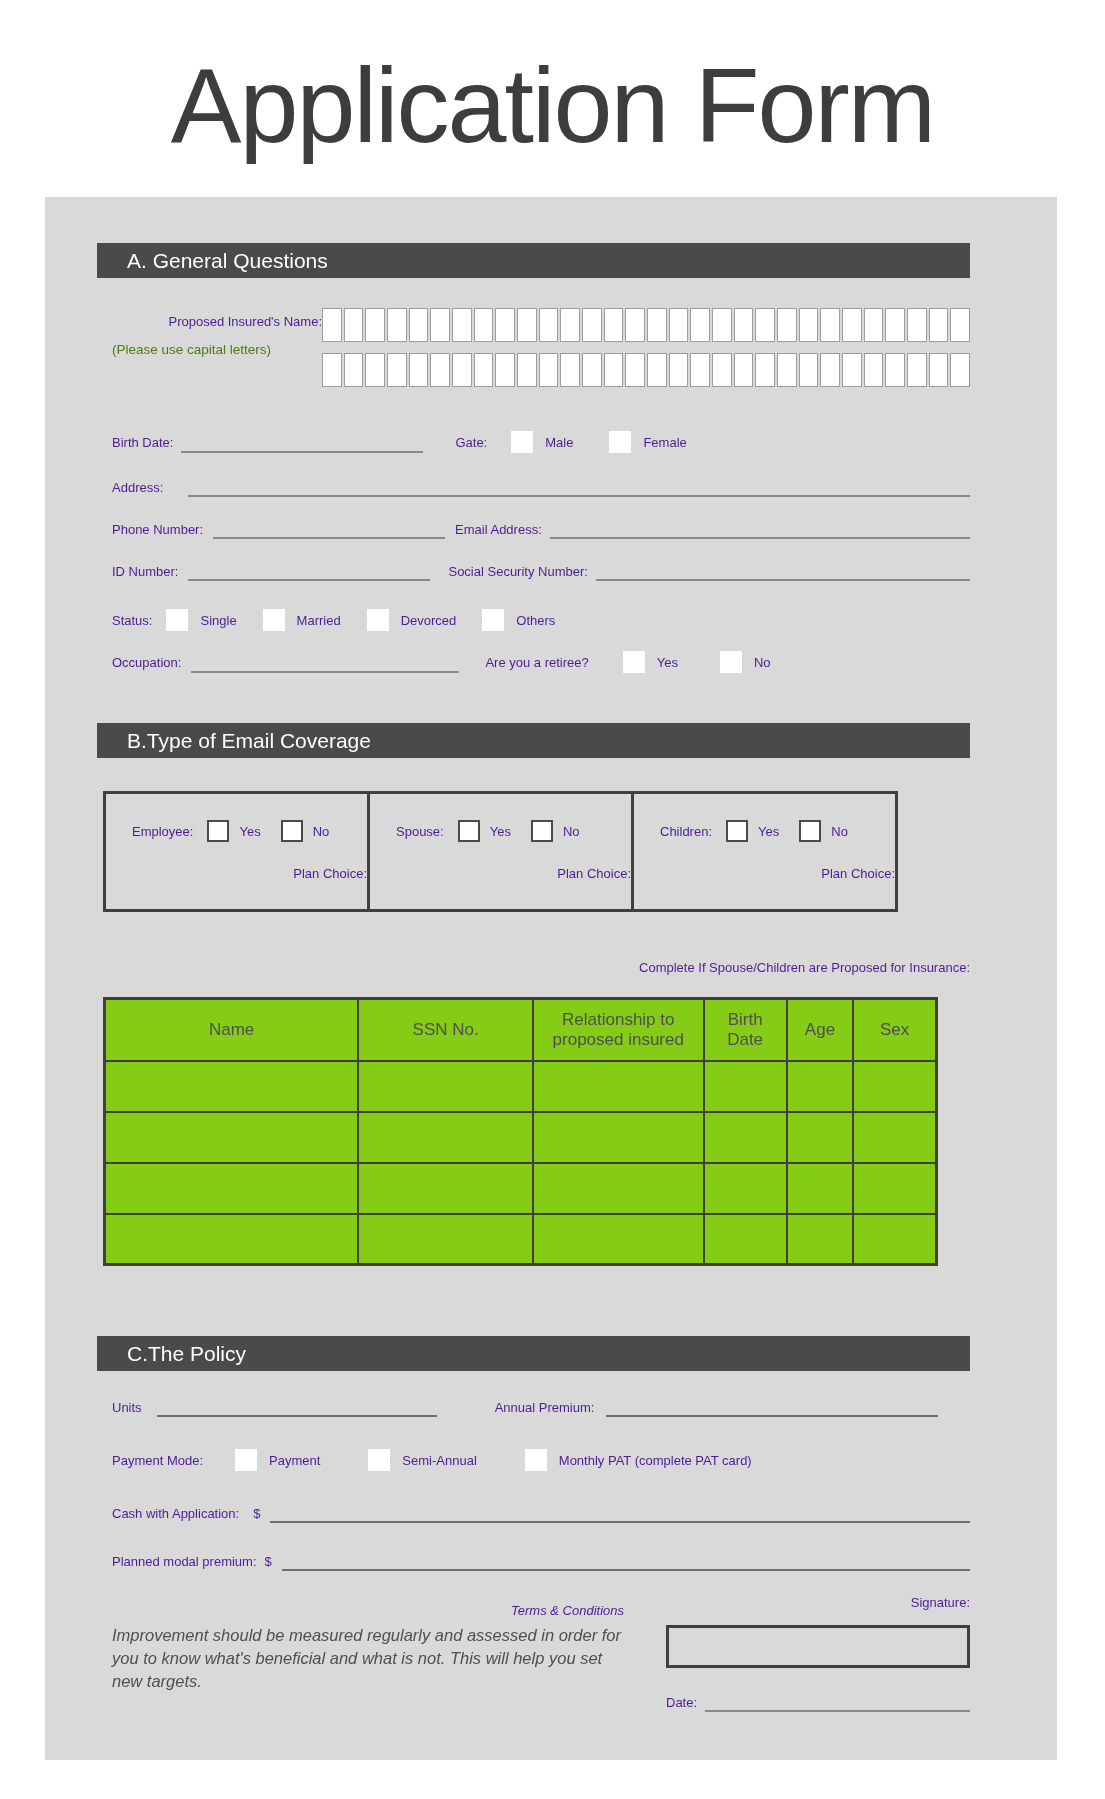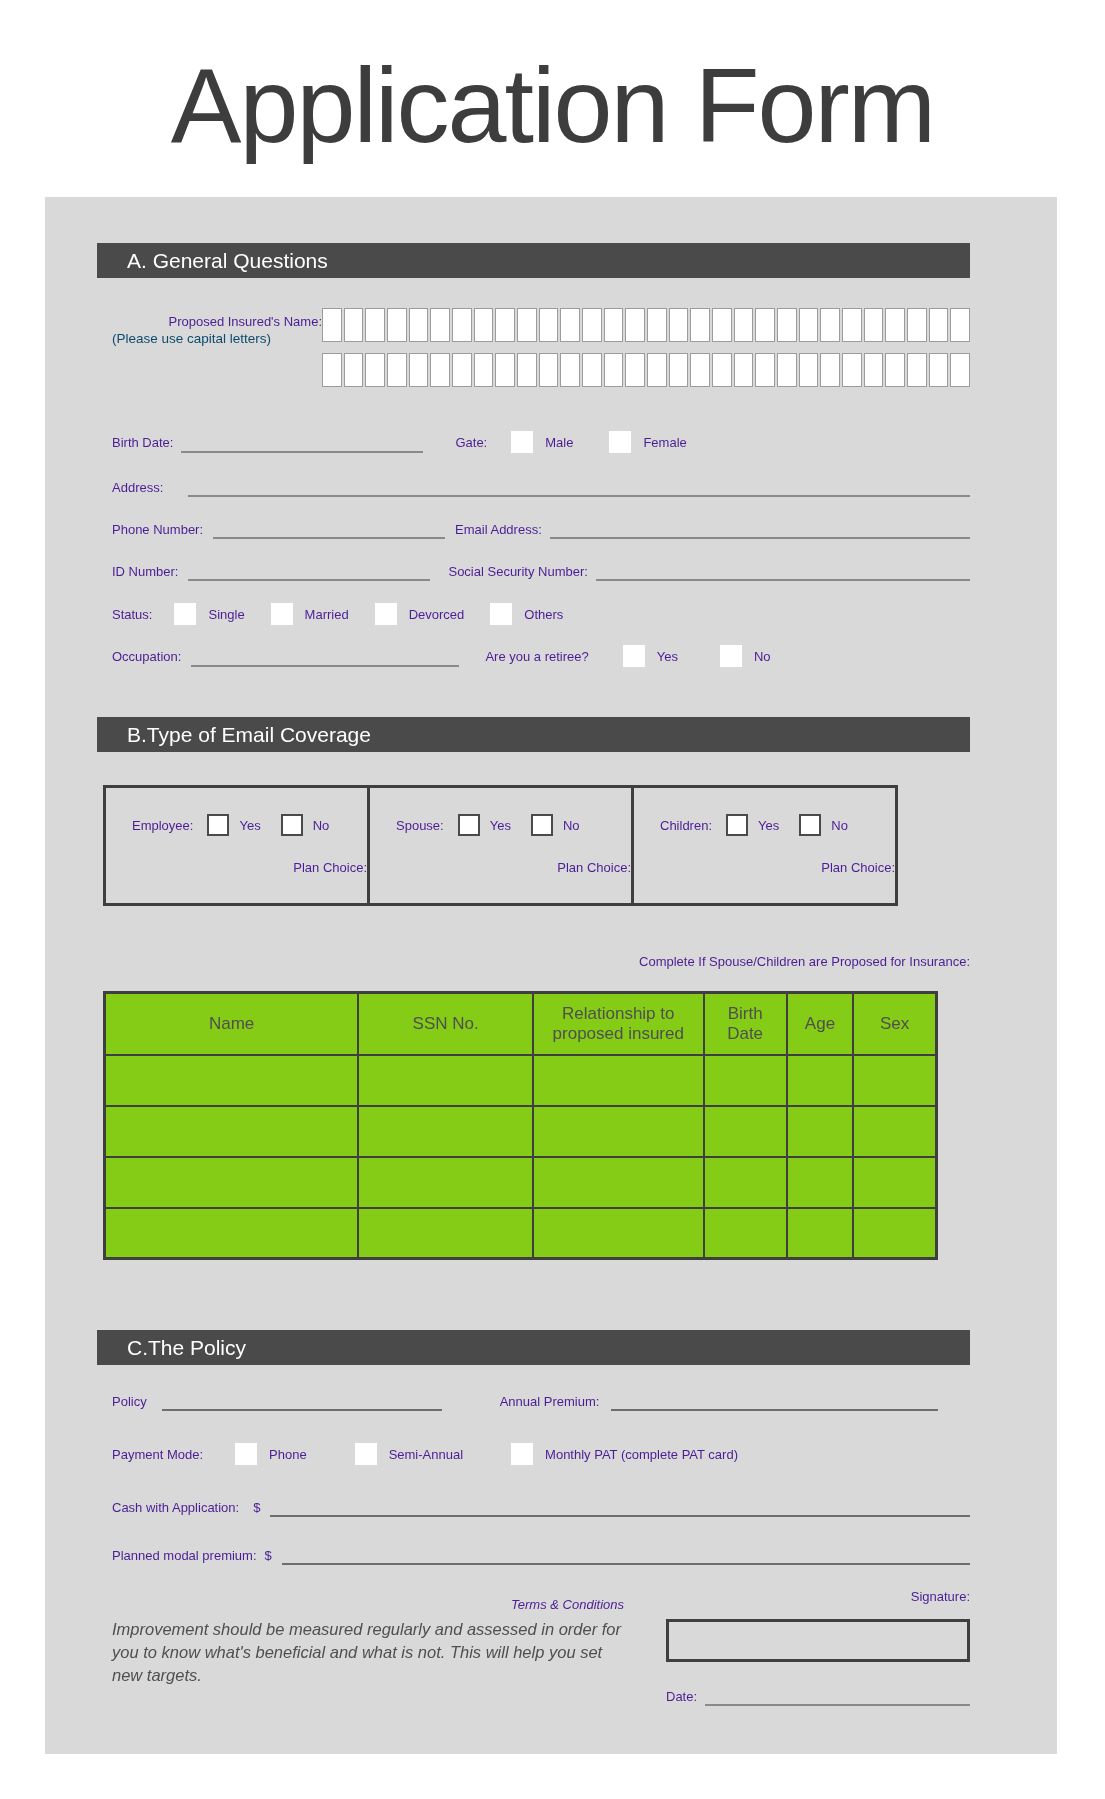--- a/index.html
+++ b/index.html
@@ -30,21 +30,21 @@
     height: 35px;
     background: #4a4a4a;
     color: #ffffff;
     font-size: 21px;
     display: flex;
     align-items: center;
     padding-left: 30px;
   }
   .frow { display: flex; align-items: center; padding-left: 15px; }
   .lab { font-size: 13px; color: #4c1d95; white-space: nowrap; text-align: right; }
-  .sublab { font-size: 13.5px; color: #0c4a6e; margin-top: 2px; }
+  .sublab { font-size: 13.5px; color: #4d7c0f; margin-top: 13px; }
   .line {
     border-bottom: 2px solid #8a8a8a;
     height: 20px;
     align-self: flex-end;
   }
   .line-dark { border-bottom-color: #6e6e6e; }
   .cb { width: 22px; height: 22px; background: #ffffff; flex: none; display: inline-block; }
   .cb-outline { border: 2px solid #4a4a4a; }
   .cbgroup { display: inline-flex; align-items: center; gap: 12px; }
   
@@ -206,21 +206,21 @@
       <span class="line" style="flex:1; margin-left:8px"></span>
     </div>
 
     <div class="frow" style="margin-top:22px">
       <span class="lab">ID Number:</span>
       <span class="line" style="width:242px; margin-left:10px"></span>
       <span class="lab" style="margin-left:18px">Social Security Number:</span>
       <span class="line" style="flex:1; margin-left:8px"></span>
     </div>
 
-    <div class="frow" style="margin-top:22px; gap:22px">
+    <div class="frow" style="margin-top:28px; gap:14px">
       <span class="lab">Status:</span>
       <span id="status-opts" style="display:inline-flex; align-items:center; gap:26px">
           <span class="cbgroup">
             <span class="cb"></span>
             <span class="lab">Single</span>
           </span>
           <span class="cbgroup">
             <span class="cb"></span>
             <span class="lab">Married</span>
           </span>
@@ -349,32 +349,32 @@
             <td></td>
           </tr>
         </tbody>
     </table>
 
     <div class="section-bar" style="margin-top:70px">
       <span>C.The Policy</span>
     </div>
 
     <div class="frow" style="margin-top:26px">
-      <span class="lab">Policy</span>
+      <span class="lab">Units</span>
       <span class="line line-dark" style="width:280px; margin-left:15px"></span>
       <span class="lab" style="margin-left:58px">Annual Premium:</span>
       <span class="line line-dark" style="flex:1; margin-left:12px; margin-right:32px"></span>
     </div>
 
     <div class="frow" style="margin-top:32px">
       <span class="lab">Payment Mode:</span>
       <span id="payment-opts" style="display:inline-flex; align-items:center; gap:48px; margin-left:32px">
           <span class="cbgroup">
             <span class="cb"></span>
-            <span class="lab">Phone</span>
+            <span class="lab">Payment</span>
           </span>
           <span class="cbgroup">
             <span class="cb"></span>
             <span class="lab">Semi-Annual</span>
           </span>
           <span class="cbgroup">
             <span class="cb"></span>
             <span class="lab">Monthly PAT (complete PAT card)</span>
           </span>
         </span>

